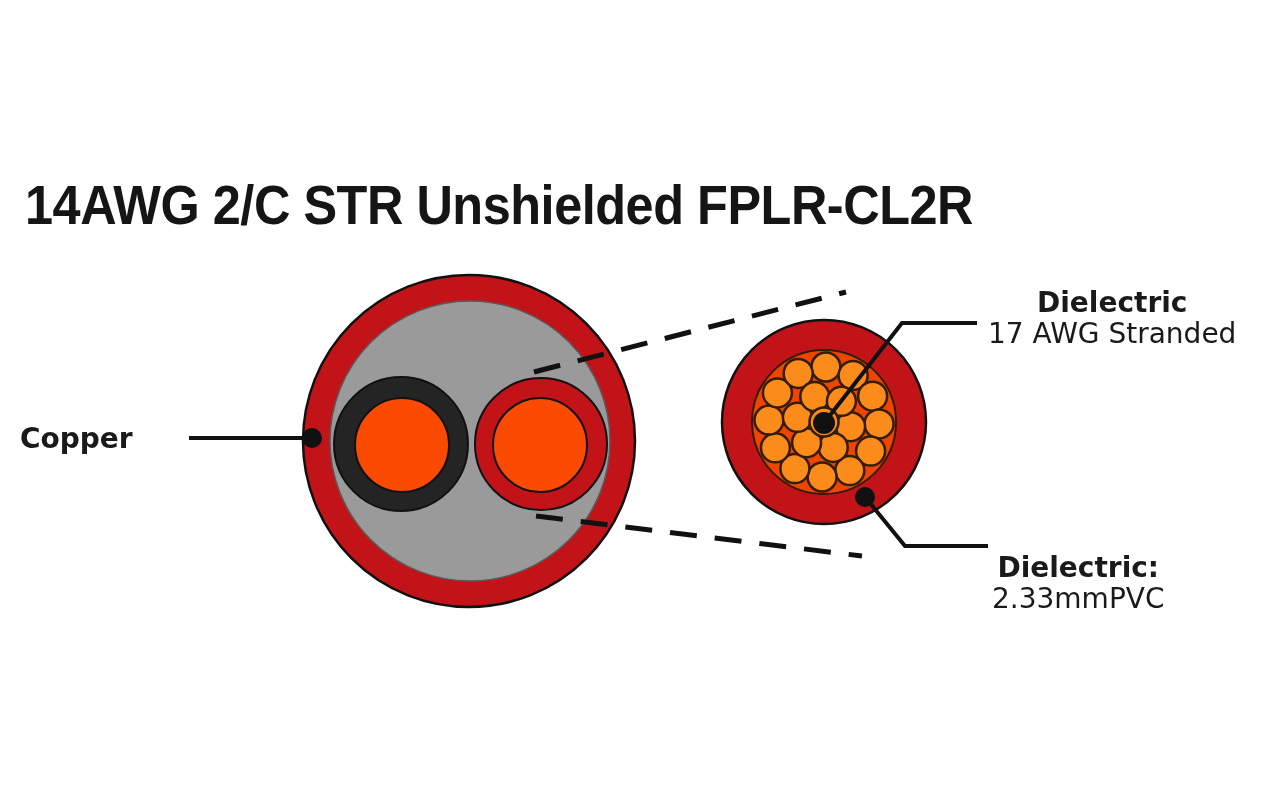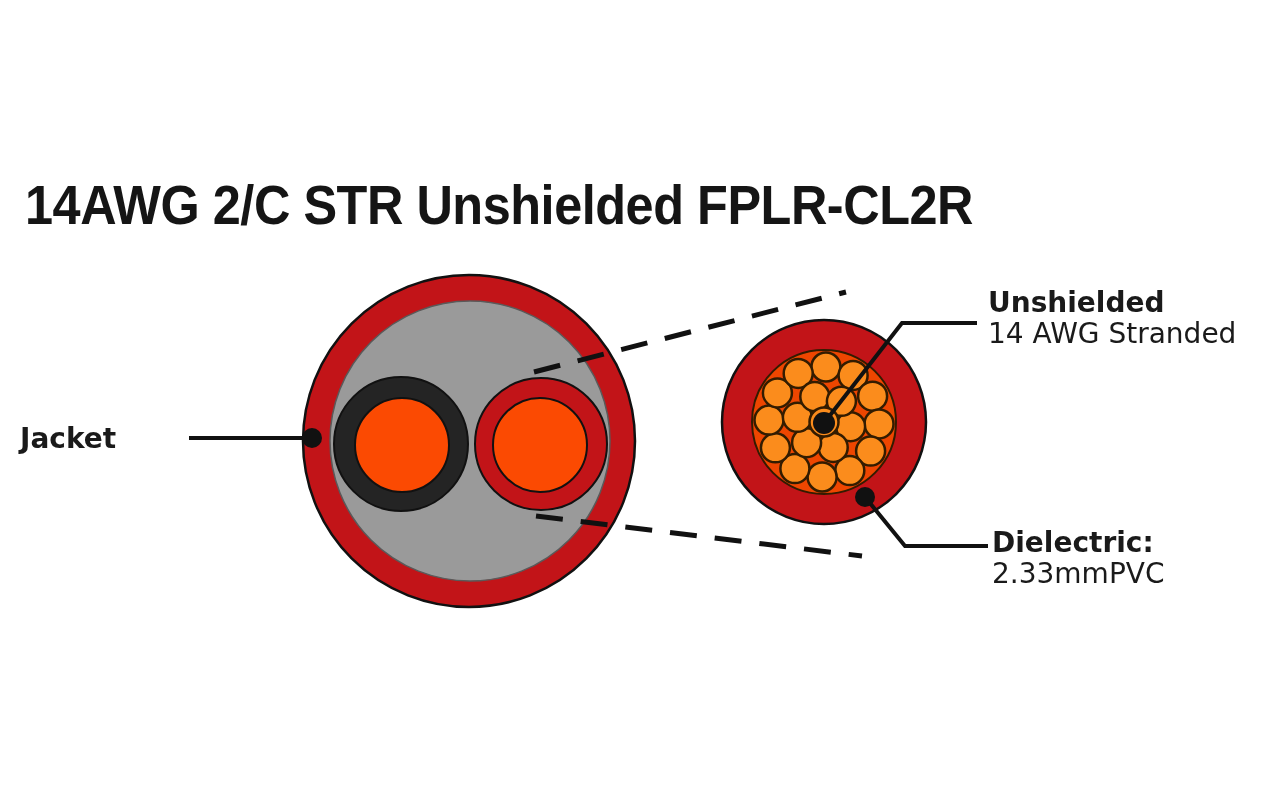--- a/index.html
+++ b/index.html
@@ -3,20 +3,21 @@
 <meta charset="utf-8">
 <style>
   html, body { margin: 0; padding: 0; background: #ffffff; }
   .stage {
     position: relative;
     width: 1280px;
     height: 800px;
     background: #ffffff;
     overflow: hidden;
     font-family: "DejaVu Sans", sans-serif;
+    text-align: center;
   }
   .stage svg {
     position: absolute;
     left: 0; top: 0;
     width: 1280px; height: 800px;
   }
   .page-title {
     position: absolute;
     left: 25px;
     top: 176px;
@@ -34,21 +35,21 @@
   .label {
     position: absolute;
     font-size: 28px;
     line-height: 31px;
     color: #1a1a1a;
     white-space: nowrap;
   }
   .label .head { font-weight: bold; }
   .label-jacket     { left: 20px;  top: 423px; }
   .label-conductor  { left: 988px; top: 287px; }
-  .label-dielectric { left: 992px; top: 527px; }
+  .label-dielectric { left: 992px; top: 552px; }
 </style>
 </head>
 <body>
 
 <div class="stage">
 
   <svg viewBox="0 0 1280 800">
 
     <g>
       <circle cx="469" cy="441" r="166" stroke-width="2.5" fill="#c21418" stroke="#111111"></circle>
@@ -100,26 +101,26 @@
 
     <g>
       <polyline points="988,546 905,546 865,497" fill="none" stroke-width="4" stroke="#111111"></polyline>
       <circle cx="865" cy="497" r="10" fill="#111111"></circle>
     </g>
   </svg>
 
   <h1 class="page-title">14AWG 2/C STR Unshielded FPLR-CL2R</h1>
 
   <div class="label label-jacket">
-    <div class="head">Jacket</div>
+    <div class="head">Copper</div>
   </div>
 
   <div class="label label-conductor">
-    <div class="head">Unshielded</div>
-    <div>14 AWG Stranded</div>
+    <div class="head">Dielectric</div>
+    <div>17 AWG Stranded</div>
   </div>
 
   <div class="label label-dielectric">
     <div class="head">Dielectric:</div>
     <div>2.33mmPVC</div>
   </div>
 
 </div>
 
 </body></html>

